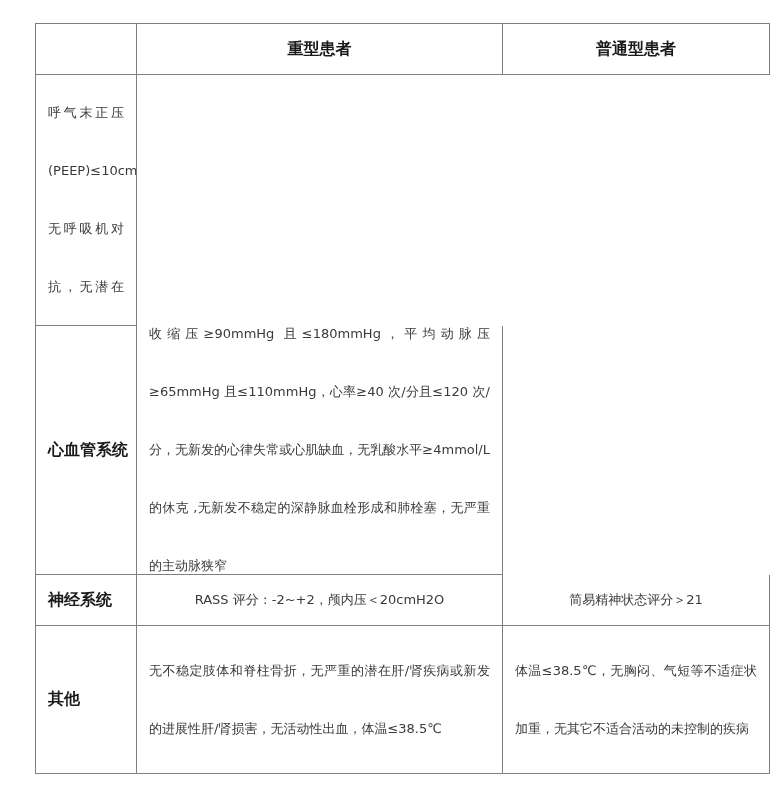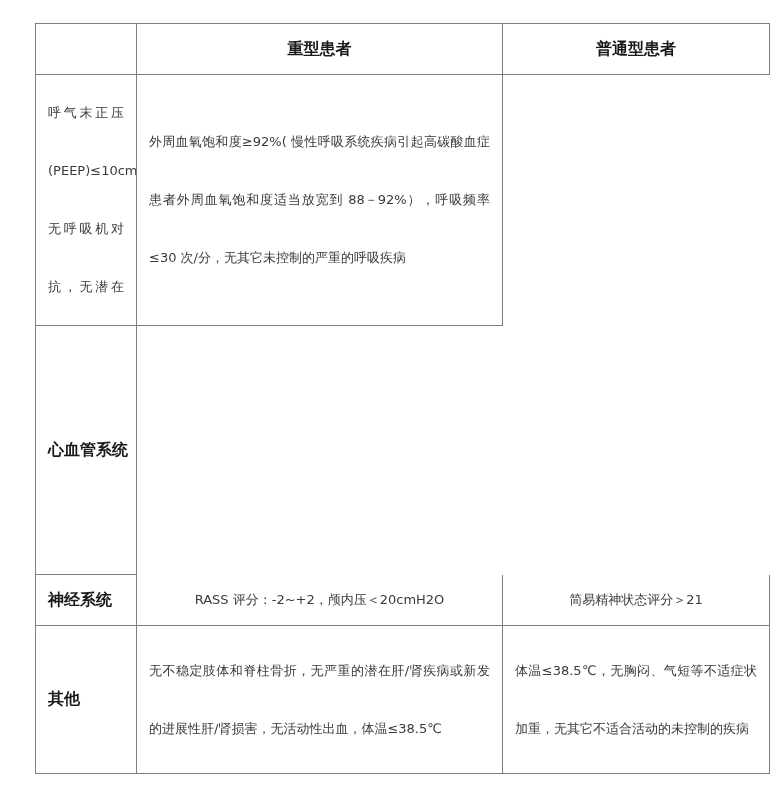--- a/index.html
+++ b/index.html
@@ -81,28 +81,28 @@
       </div>
       <div class="cell head-cell">
         <span>普通型患者</span>
       </div>
     </div>
 
     <div class="row r-resp">
       <div class="cell content-cell">
         <div class="txt">吸氧分数(FiO2)≤0.6 条件下外周血氧饱和度(SpO2)≥90%，呼吸频率≤30 次/分，呼气末正压(PEEP)≤10cmH2O，无呼吸机对抗，无潜在安全隐患的气道问题，无不能耐受的呼吸困难，无严重的刺激性咳嗽</div>
       </div>
-      <div class="cell content-cell">
-        <div class="txt">外周血氧饱和度≥92%( 慢性呼吸系统疾病引起高碳酸血症患者外周血氧饱和度适当放宽到 88－92%），呼吸频率≤30 次/分，无其它未控制的严重的呼吸疾病</div>
-      </div>
     </div>
 
     <div class="row r-cardio">
       <div class="cell label-cell">
         <span>心血管系统</span>
+      </div>
+      <div class="cell content-cell">
+        <div class="txt">收缩压≥90mmHg 且≤180mmHg，平均动脉压≥65mmHg 且≤110mmHg，心率≥40 次/分且≤120 次/分，无新发的心律失常或心肌缺血，无乳酸水平≥4mmol/L 的休克 ,无新发不稳定的深静脉血栓形成和肺栓塞，无严重的主动脉狭窄</div>
       </div>
     </div>
 
     <div class="row r-neuro">
       <div class="cell label-cell">
         <span>神经系统</span>
       </div>
       <div class="cell content-cell">
         <div class="txt">RASS 评分：-2~+2，颅内压＜20cmH2O</div>
       </div>

